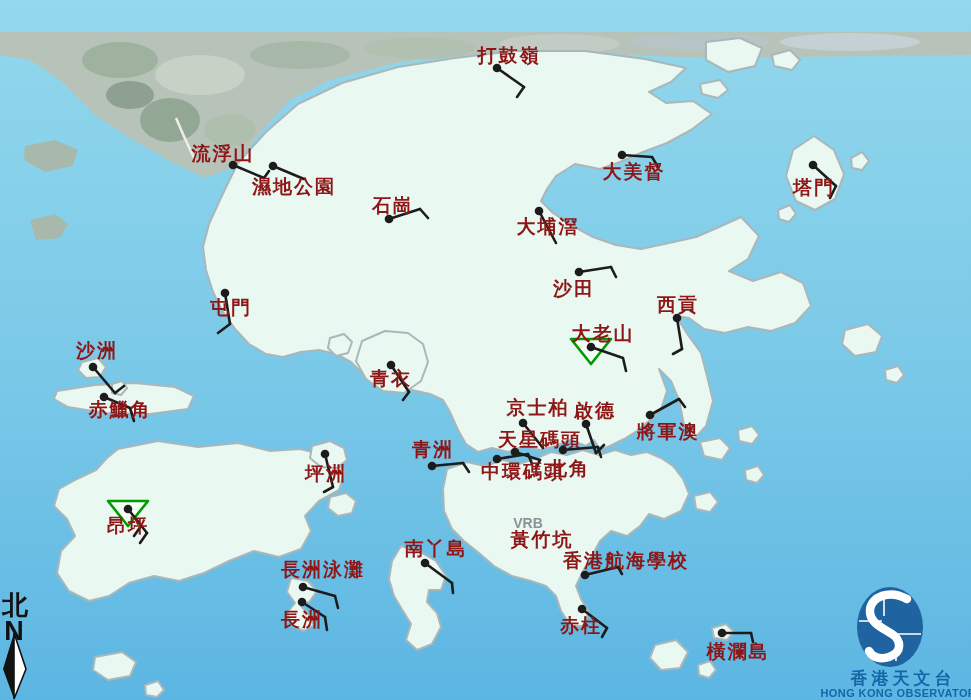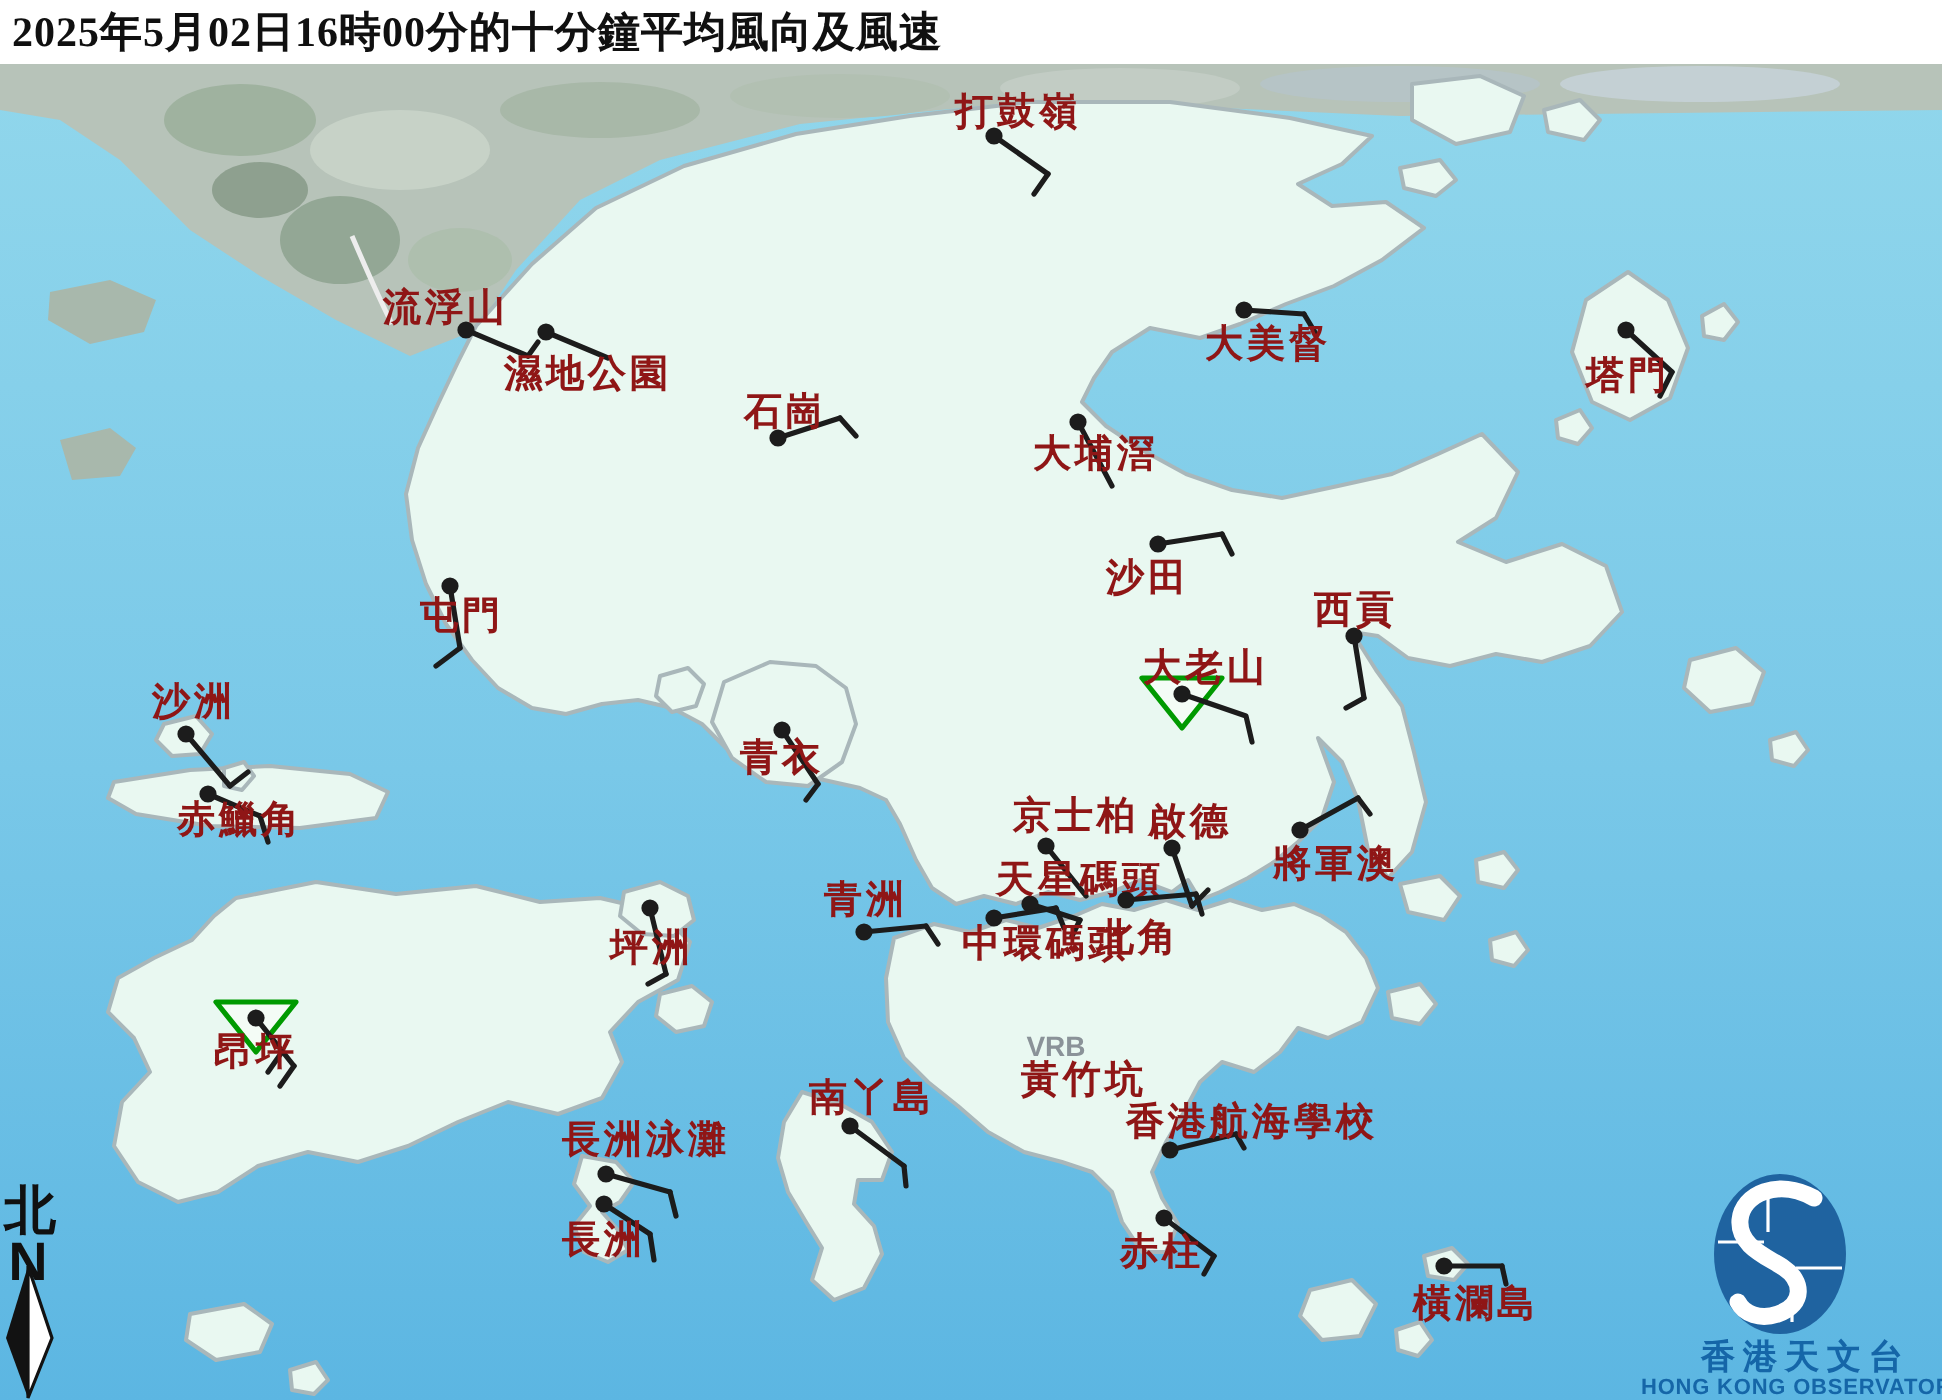--- a/index.html
+++ b/index.html
@@ -289,15 +289,14 @@
 
     <g>
       <ellipse cx="890" cy="627" rx="33" ry="40" fill="#1f63a0"></ellipse>
       <path d="M907,599 C889,589 871,597 870,610 C869,623 883,628 892,634 C901,640 903,652 889,657 C880,660 872,657 869,651" fill="none" stroke="#ffffff" stroke-width="8.5" stroke-linecap="round"></path>
       <path d="M859,621 L882,621 M898,634 L921,634 M884,594 L884,616 M896,639 L896,661" fill="none" stroke="#ffffff" stroke-width="1.6"></path>
       <text x="903" y="684" text-anchor="middle" font-size="17" letter-spacing="4" fill="#1566a8" class="logo-cn">香港天文台</text>
       <text x="902" y="697" text-anchor="middle" font-size="11" letter-spacing="0.4" fill="#1566a8" class="logo-en">HONG KONG OBSERVATORY</text>
     </g>
   </svg>
 
-  <div class="title-bar">2025年5月02日16時00分的十分鐘平均風向及風速</div>
 
 </div>
 
 </body></html>

